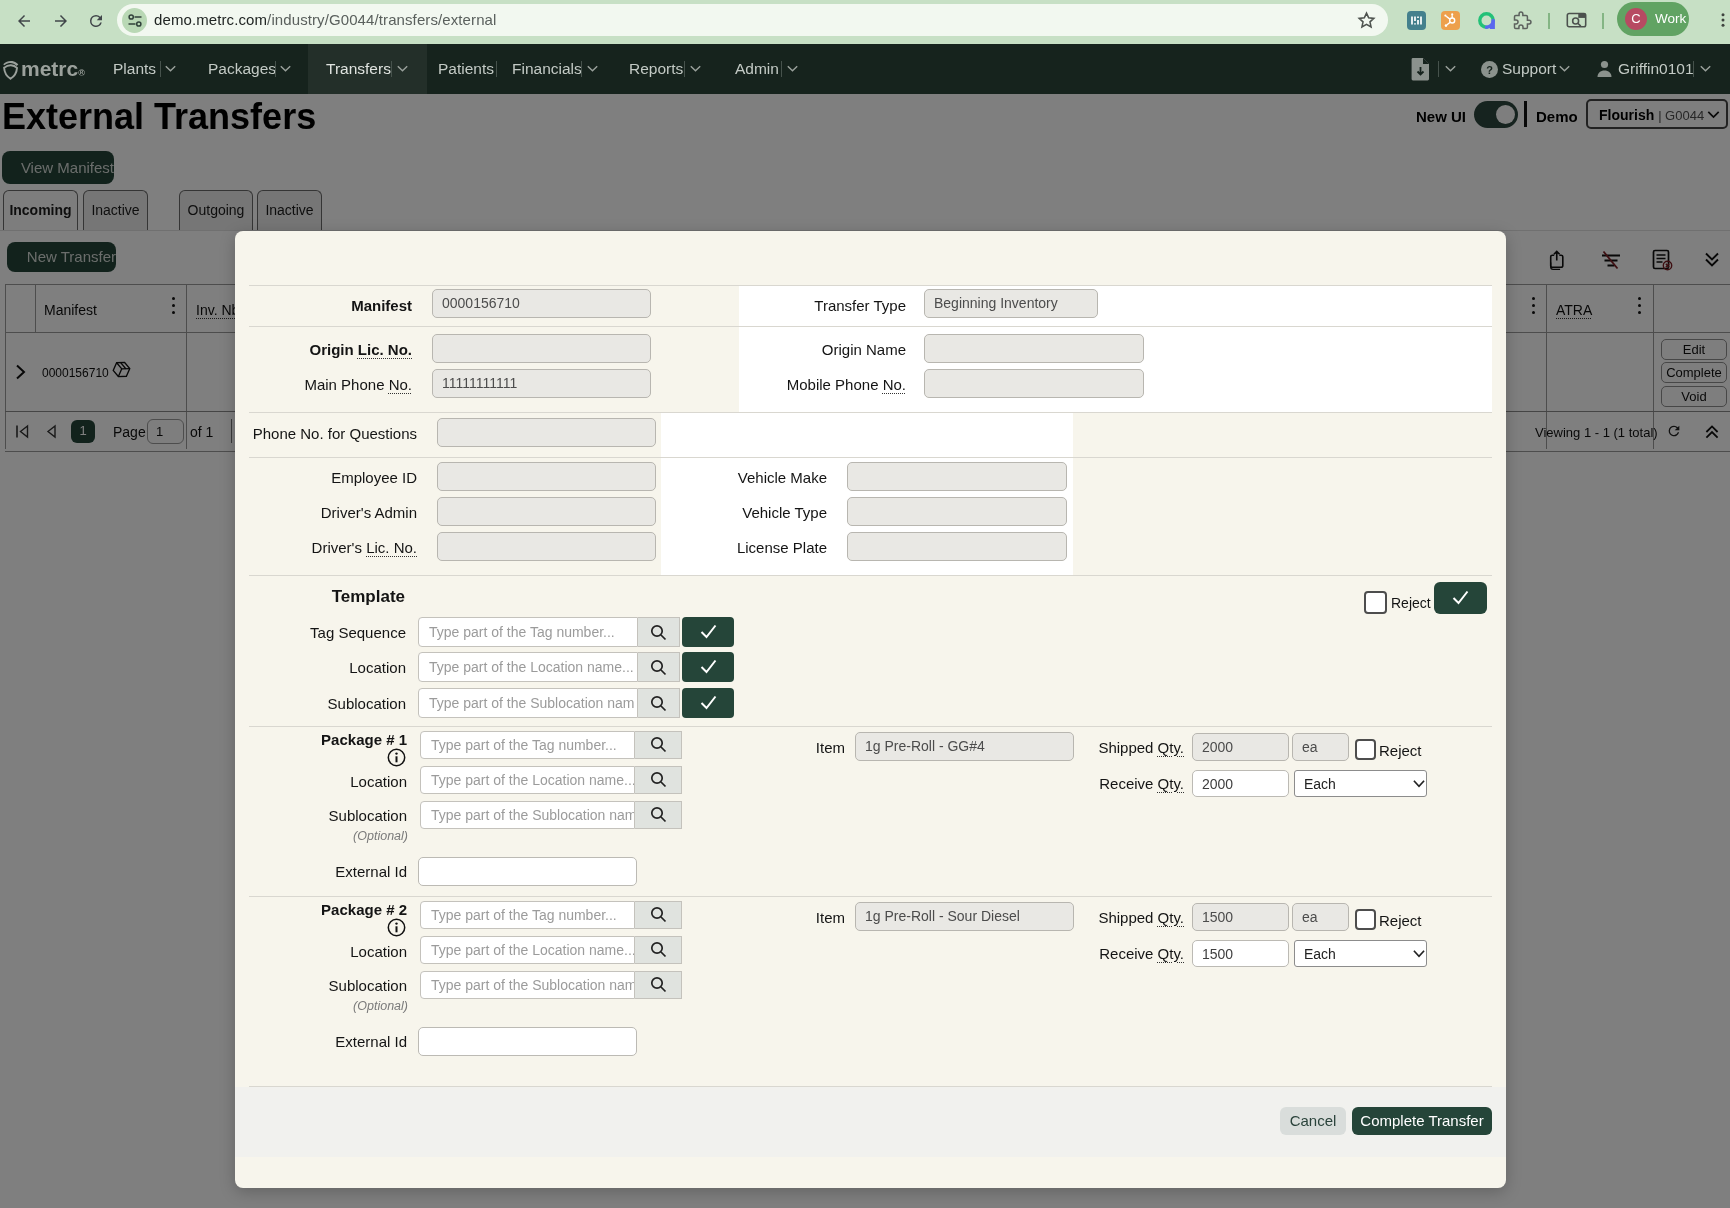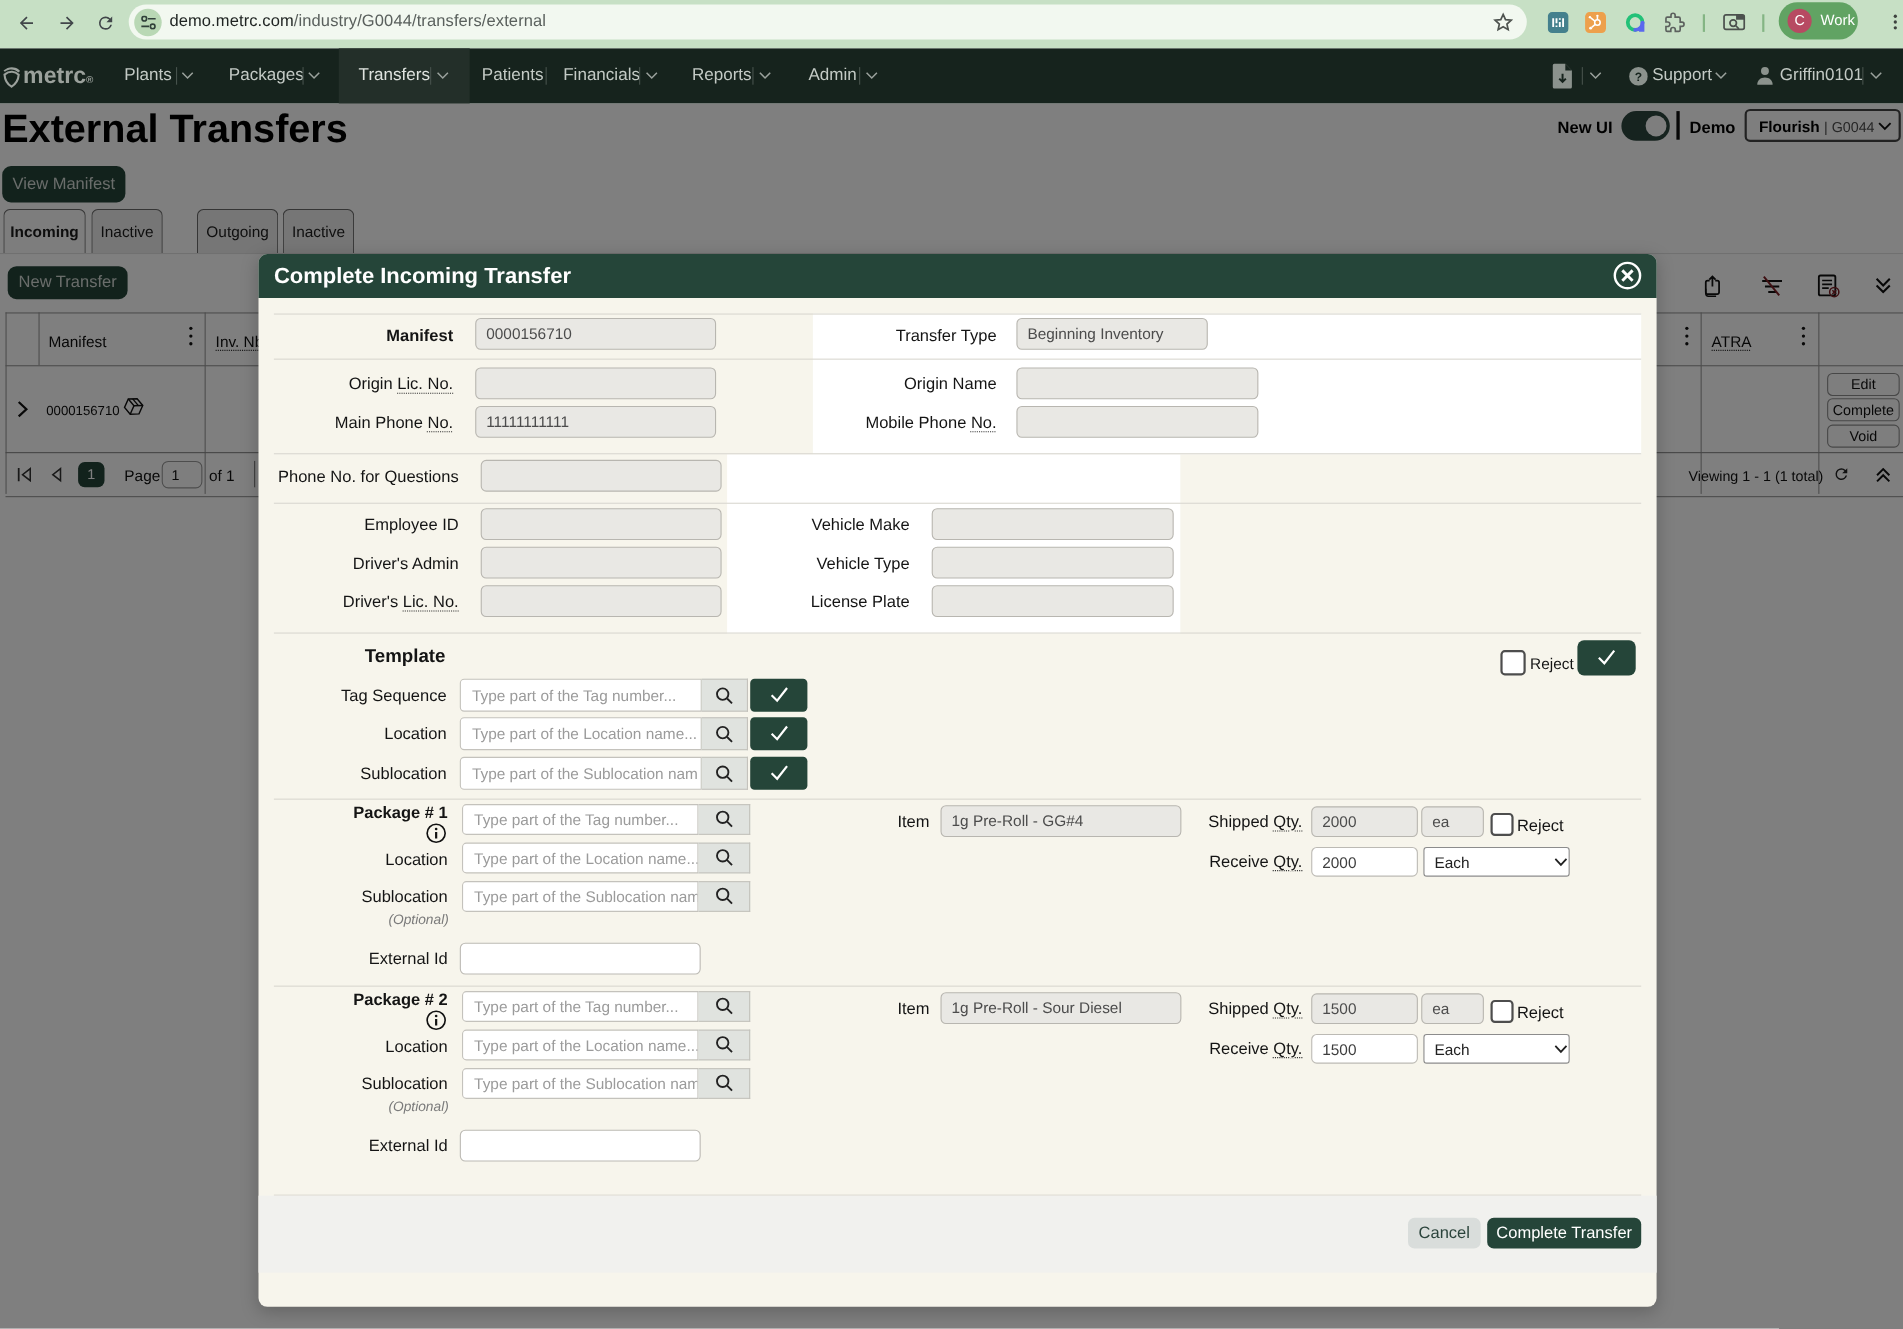--- a/index.html
+++ b/index.html
@@ -22,21 +22,21 @@
   .navitem { position:absolute; top:0; height:50px; line-height:50px; color:#c3cac5; font-size:15.5px; }
   .navsep { position:absolute; top:17px; width:1px; height:16px; background:#46524c; }
   .navchev { position:absolute; top:21px; }
   #transfers-hl { position:absolute; left:308px; top:0; width:119px; height:50px; background:#232f29; }
 
   
   #page { position:absolute; left:0; top:94px; width:1730px; height:1114px; background:#fff; }
   #overlay { position:absolute; left:0; top:94px; width:1730px; height:1114px; background:rgba(0,0,0,0.5); }
 
   h1 { position:absolute; left:2px; top:2px; font-size:36px; color:#000; letter-spacing:0px; }
-  .grnbtn { position:absolute; background:#254539; color:#d4dad6; font-size:15px; border-radius:8px; text-align:center; }
+  .grnbtn { position:absolute; background:#254539; color:#d4dad6; font-size:15px; border-radius:8px; text-align:right; }
   .tab { position:absolute; top:96px; height:40px; border:1px solid #6a6a6a; border-bottom:none; border-radius:6px 6px 0 0; font-size:14px; color:#1c1c1c; text-align:center; line-height:38px; background:#ececec; }
   #tabline { position:absolute; left:0; top:136px; width:1730px; height:1px; background:#e0e0e0; }
 
   
   .tline { position:absolute; background:#9a9a9a; }
   .hdrtxt { font-size:14px; color:#0f0f0f; position:absolute; }
   .dots3 { position:absolute; width:3px; }
   .dots3 b { display:block; width:3px; height:3px; border-radius:50%; background:#111; margin-bottom:4px; }
   .rowbtn { position:absolute; left:1661px; width:66px; height:21px; background:#fdfdfd; border:1px solid #8e8e8e; border-radius:5px; font-size:13px; color:#111; text-align:center; line-height:19px; }
 
@@ -164,45 +164,38 @@
         <path d="M17.65 6.35A7.95 7.95 0 0 0 12 4a8 8 0 1 0 7.73 10h-2.08A6 6 0 1 1 12 6c1.66 0 3.14.69 4.22 1.78L13 11h7V4l-2.35 2.35z" fill="#222"></path>
       </svg>
     <svg class="abs" style="left:1705px; top:331px;" width="14" height="14" viewBox="0 0 14 15">
         <path d="M1 13.5l6-6 6 6M1 7.5l6-6 6 6" fill="none" stroke="#101010" stroke-width="1.9"></path>
       </svg>
   </div>
 
   <div id="overlay"></div>
 
   <div id="modal">
-    <div id="mhead">
-      <div id="mtitle">Complete Incoming Transfer</div>
-      <svg class="abs" style="left:1231px; top:6px;" width="27" height="27" viewBox="0 0 27 27">
-          <circle cx="13.5" cy="13.5" r="11.5" fill="none" stroke="#fff" stroke-width="2.2"></circle>
-          <path d="M8.8 8.8l9.4 9.4M18.2 8.8l-9.4 9.4" stroke="#fff" stroke-width="2.6"></path>
-        </svg>
-    </div>
 
     <div class="wblock" style="left:504px; top:54px; width:753px; height:128px;"></div>
     <div class="wblock" style="left:426px; top:182px; width:412px; height:163px;"></div>
 
     <div class="mline" style="top:54px;"></div>
     <div class="mline" style="top:95px;"></div>
     <div class="mline" style="top:181px;"></div>
     <div class="mline" style="top:226px;"></div>
     <div class="mline" style="top:344px;"></div>
     <div class="mline" style="top:495px;"></div>
     <div class="mline" style="top:665px;"></div>
     <div class="mline" style="top:855px;"></div>
 
     <div class="mlabel" style="right:1094px; top:66px; font-weight:bold;">Manifest</div>
     <div class="gin" style="left:197px; top:58px; width:219px; height:29px;">0000156710</div>
     <div class="mlabel" style="right:600px; top:66px;">Transfer Type</div>
     <div class="gin" style="left:689px; top:58px; width:174px; height:29px;">Beginning Inventory</div>
-    <div class="mlabel" style="right:1094px; top:110px; font-weight:normal;">Origin <u>Lic. No.</u></div>
+    <div class="mlabel" style="right:1094px; top:110px; font-weight:bold;">Origin <u>Lic. No.</u></div>
     <div class="gin" style="left:197px; top:103px; width:219px; height:29px;"></div>
     <div class="mlabel" style="right:600px; top:110px;">Origin Name</div>
     <div class="gin" style="left:689px; top:103px; width:220px; height:29px;"></div>
     <div class="mlabel" style="right:1094px; top:145px;text-align:right;">Main Phone <u>No.</u></div>
     <div class="gin" style="left:197px; top:138px; width:219px; height:29px;">11111111111</div>
     <div class="mlabel" style="right:600px; top:145px;">Mobile Phone <u>No.</u></div>
     <div class="gin" style="left:689px; top:138px; width:220px; height:29px;"></div>
 
     <div class="mlabel" style="right:1089px; top:194px;">Phone No. for Questions</div>
     <div class="gin" style="left:202px; top:187px; width:219px; height:29px;"></div>

